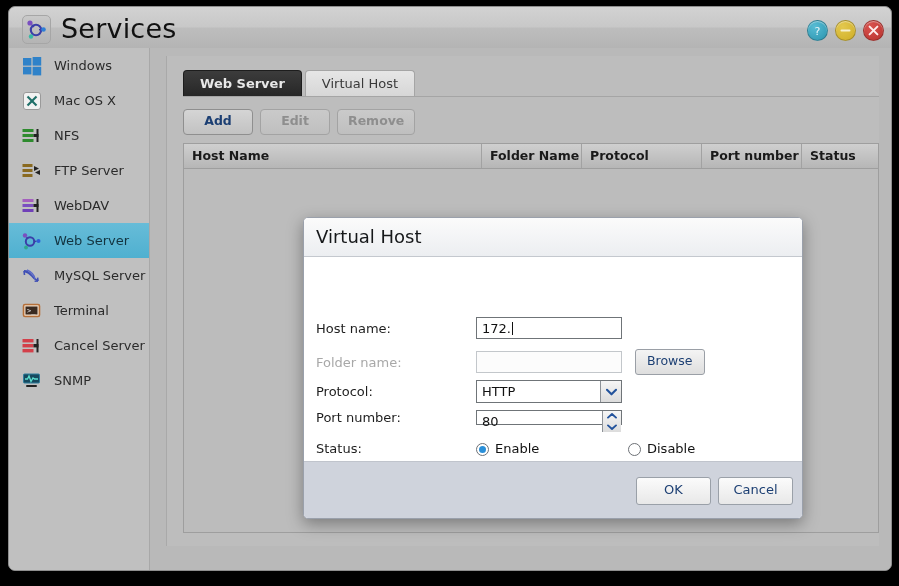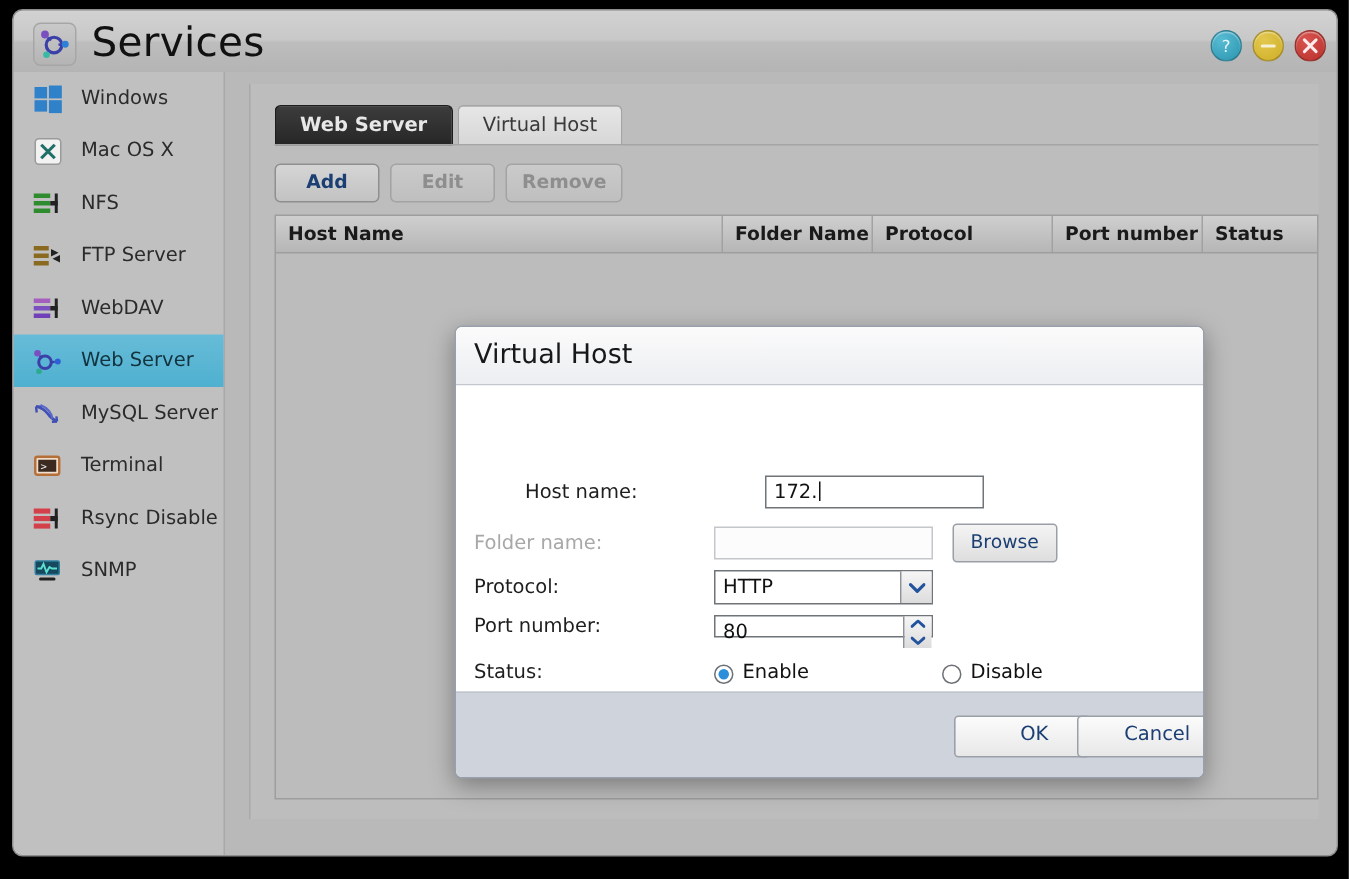--- a/index.html
+++ b/index.html
@@ -285,21 +285,20 @@
   }
   .dlg-btn {
     position: absolute; top: 15px;
     width: 73px; height: 26px; line-height: 24px;
     text-align: center;
     font-size: 13px; color: #1c3f73;
     border: 1px solid #9aa0a8;
     border-radius: 3px;
     background: linear-gradient(to bottom, #fbfbfb, #e8e8e8);
     cursor: pointer;
-    padding-left: 16px;
   }
   #dlg-ok { left: 332px; }
   #dlg-cancel { left: 414px; }
 </style>
 </head>
 <body>
 
 <div id="app-window">
 
   <div id="title-bar">
@@ -410,21 +409,21 @@
         <span class="s-label">Terminal</span>
       </div>
       <div class="side-item">
         <span class="side-ico"><svg width="22" height="22" viewBox="0 0 22 22">
             <rect x="1.5" y="4" width="11" height="3.4" fill="#d3404a"></rect>
             <rect x="1.5" y="9" width="11" height="3.4" fill="#d3404a"></rect>
             <rect x="1.5" y="14" width="11" height="3.4" fill="#d3404a"></rect>
             <line x1="16.5" y1="4" x2="16.5" y2="17.4" stroke="#222" stroke-width="2"></line>
             <rect x="12.5" y="9" width="5" height="3.4" fill="#222"></rect>
           </svg></span>
-        <span class="s-label">Rsync Disable</span>
+        <span class="s-label">Cancel Server</span>
       </div>
       <div class="side-item">
         <span class="side-ico"><svg width="22" height="22" viewBox="0 0 22 22">
             <rect x="2.5" y="4" width="16" height="9" rx="1" fill="#16495e" stroke="#2f7f9e"></rect>
             <path d="M4 9 l2.5 0 l1.5 -3 l2 5.5 l2 -3.5 l1.6 1 l3.4 0" fill="none" stroke="#5ce0d0" stroke-width="1.3"></path>
             <rect x="5" y="15" width="11" height="2" rx="1" fill="#222"></rect>
           </svg></span>
         <span class="s-label">SNMP</span>
       </div>
     </div>
@@ -458,21 +457,21 @@
   </div>
 
   <div id="dialog">
 
     <div id="dlg-title-bar">
       <div id="dlg-title">Virtual Host</div>
     </div>
 
     <div id="dlg-body">
 
-      <div class="frow" style="top:60px;margin-left:34px;">
+      <div class="frow" style="top:60px;">
         <div class="flabel">Host name:</div>
         <div class="tbox">
           <span>172.</span><span class="caret"></span>
         </div>
       </div>
 
       <div class="frow" style="top:92px;">
         <div class="flabel dim">Folder name:</div>
         <div class="tbox dimmed">
           <span></span>

